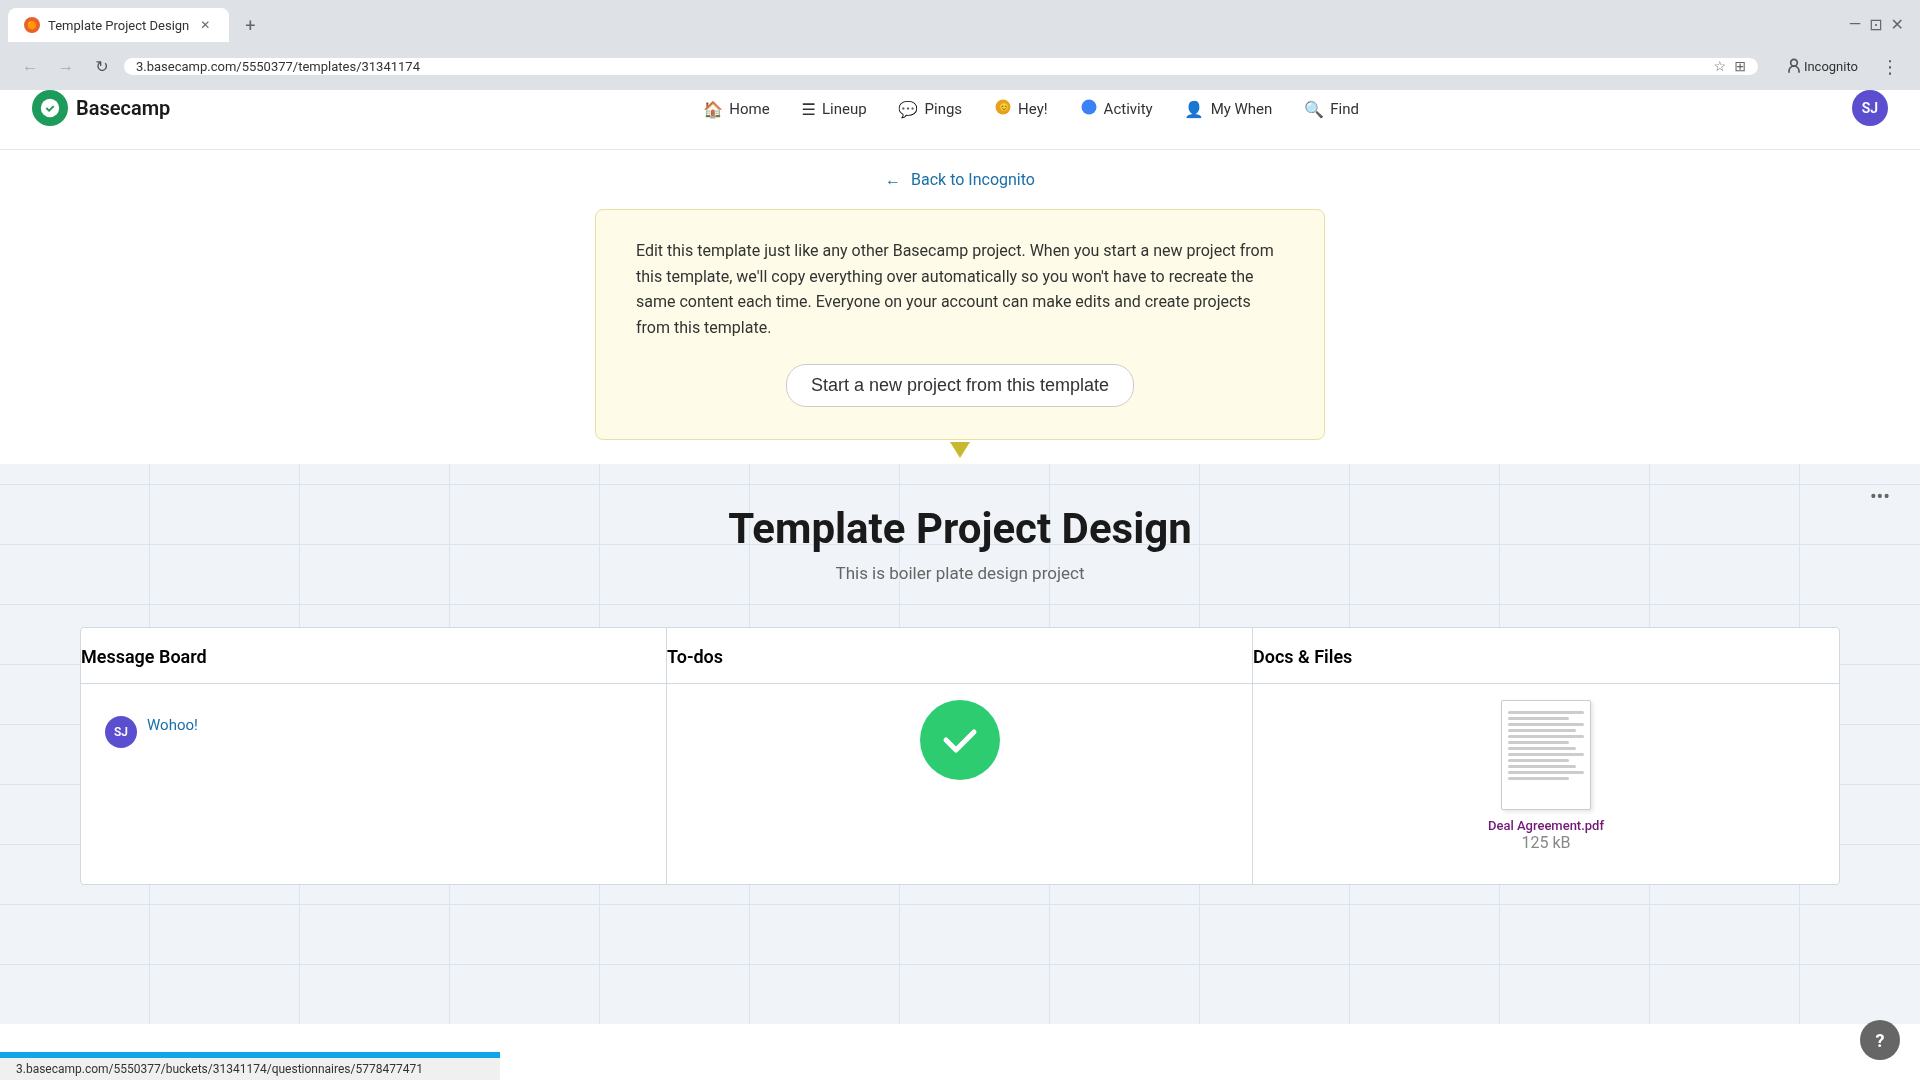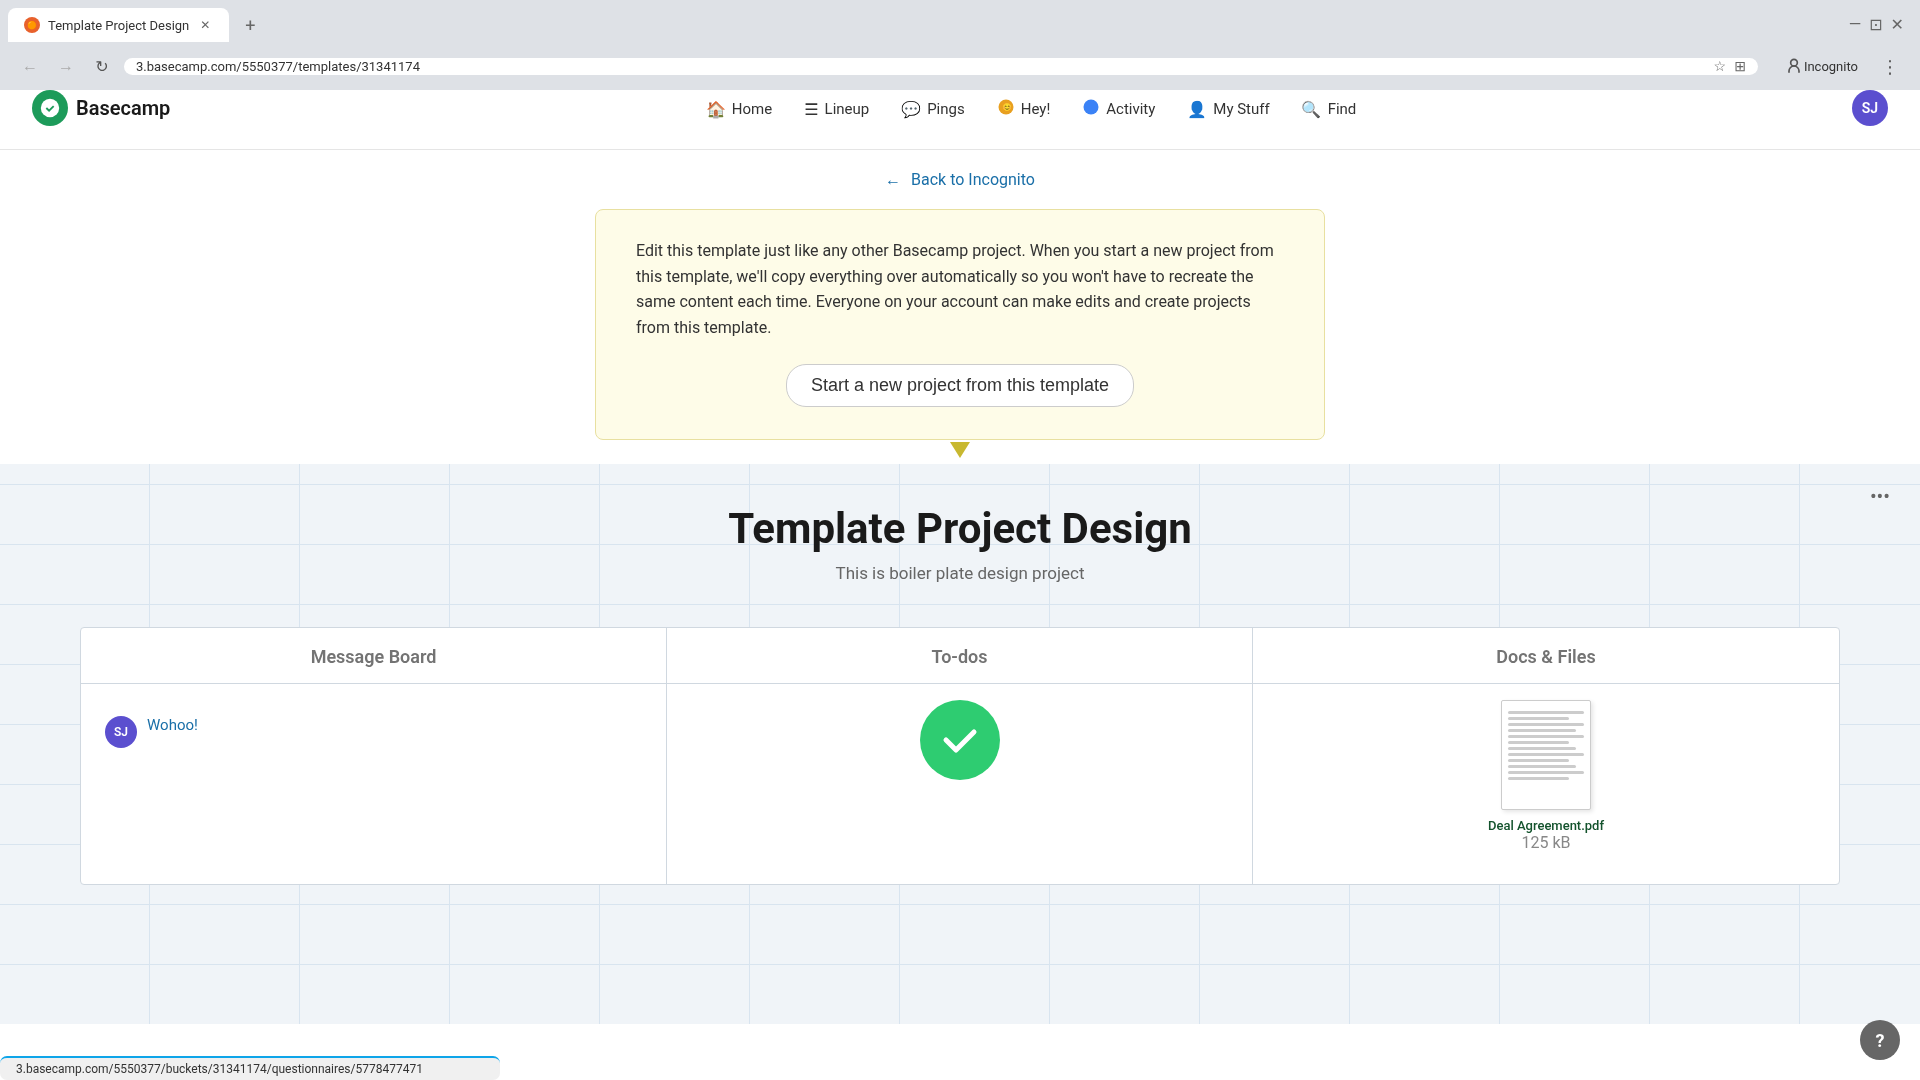--- a/index.html
+++ b/index.html
@@ -64,21 +64,21 @@
     .more-menu-btn { position: absolute; top: 16px; right: 24px; width: 32px; height: 32px; display: flex; align-items: center; justify-content: center; cursor: pointer; font-size: 20px; color: #666; border-radius: 4px; }
 
     .project-header { text-align: center; padding: 40px 0 20px; }
     .project-title { font-size: 42px; font-weight: 700; color: #1a1a1a; margin-bottom: 10px; }
     .project-subtitle { font-size: 17px; color: #666; }
 
     
     .tool-columns { display: grid; grid-template-columns: 1fr 1fr 1fr; gap: 0; margin: 24px 80px 0; background: #fff; border: 1px solid #d0d8e0; border-radius: 4px; }
     .tool-col { padding: 0; border-right: 1px solid #d0d8e0; }
     .tool-col:last-child { border-right: none; }
-    .tool-col-header { padding: 18px 0 16px; text-align: center; border-bottom: 1px solid #d0d8e0; font-size: 18px; font-weight: 600; color: #737373; }
+    .tool-col-header { padding: 18px 0 16px; border-bottom: 1px solid #d0d8e0; font-size: 18px; font-weight: 600; color: #000000; }
     .tool-col-body { padding: 32px 24px; min-height: 200px; }
 
     
     .message-item { display: flex; align-items: flex-start; gap: 10px; }
     .msg-avatar { width: 32px; height: 32px; border-radius: 50%; background: #5b4fcf; color: #fff; display: flex; align-items: center; justify-content: center; font-size: 12px; font-weight: 600; flex-shrink: 0; }
     .msg-text { font-size: 15px; color: #1a6fa8; }
 
     
     .todos-body { display: flex; flex-direction: column; align-items: center; gap: 16px; padding: 16px; }
     .checkmark-circle { width: 80px; height: 80px; border-radius: 50%; background: #2ecc71; display: flex; align-items: center; justify-content: center; }
@@ -87,25 +87,25 @@
 
     
     .docs-body { display: flex; flex-direction: column; align-items: center; padding: 16px; }
     .file-card { display: flex; flex-direction: column; align-items: center; }
     .file-thumb { width: 90px; height: 110px; background: #fff; border: 1px solid #ccc; border-radius: 2px; padding: 6px; display: flex; flex-direction: column; overflow: hidden; box-shadow: 2px 2px 4px rgba(0,0,0,0.1); }
     .file-thumb-lines { flex: 1; display: flex; flex-direction: column; gap: 3px; padding: 4px 0; }
     .file-line { height: 3px; background: #ccc; border-radius: 2px; }
     .file-line.w100 { width: 100%; }
     .file-line.w80 { width: 80%; }
     .file-line.w90 { width: 90%; }
-    .file-name { font-size: 13px; color: #14532d; margin-top: 8px; font-weight: 500; }
+    .file-name { font-size: 13px; color: #701a75; margin-top: 8px; font-weight: 500; }
     .file-size { font-size: 16px; color: #888; }
 
     
-    .status-bar { position: fixed; bottom: 0; left: 0; background: #f0f0f0; border-top: 2px solid #0ea5e9; padding: 4px 16px; font-size: 12px; color: #333; width: 500px; border-radius: 7px; }
+    .status-bar { position: fixed; bottom: 0; left: 0; background: #f0f0f0; border-top: 6px solid #0ea5e9; padding: 4px 16px; font-size: 12px; color: #333; width: 500px; }
 
     
     .help-btn { position: fixed; bottom: 20px; right: 20px; width: 40px; height: 40px; border-radius: 50%; background: #666; color: #fff; display: flex; align-items: center; justify-content: center; font-size: 18px; cursor: pointer; font-weight: 700; }
   </style>
 </head>
 <body>
 
 <div class="browser-chrome">
   <div class="tab-bar">
     <div class="tab">
@@ -181,21 +181,21 @@
       <a class="nav-link">
         <span class="nav-icon">
           <svg width="18" height="18" viewBox="0 0 24 24">
               <circle cx="12" cy="12" r="10" fill="#3b82f6"></circle>
             </svg>
         </span>
         <span>Activity</span>
       </a>
       <a class="nav-link">
         <span class="nav-icon">👤</span>
-        <span>My Stuff</span>
+        <span>My When</span>
       </a>
       <a class="nav-link">
         <span class="nav-icon">🔍</span>
         <span>Find</span>
       </a>
     </div>
     <div class="user-avatar">SJ</div>
   </nav>
 
   <div class="main-content">

